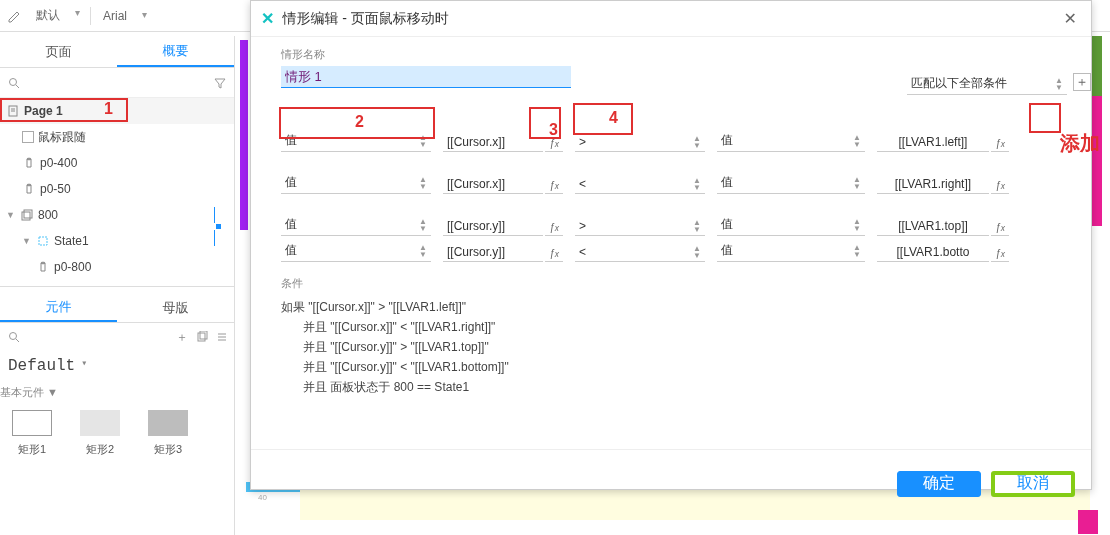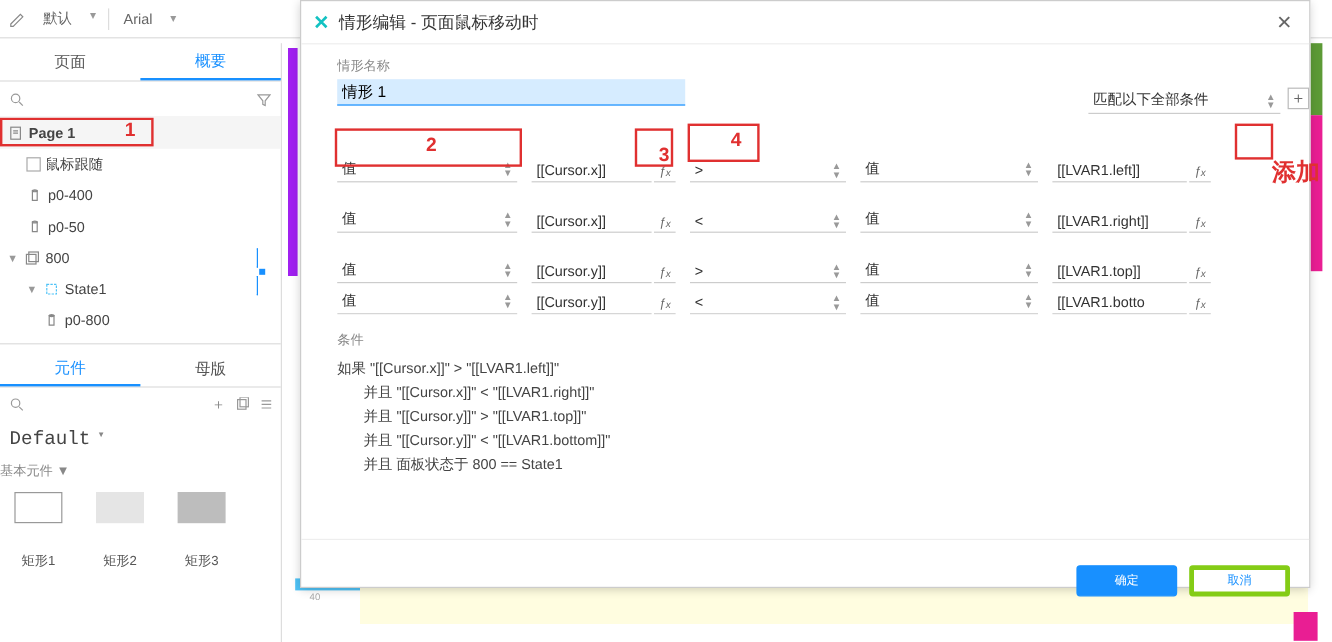--- a/index.html
+++ b/index.html
@@ -38,62 +38,62 @@
 
 
 .tabs2 { display: flex; border-bottom: 1px solid #ddd; height: 30px; margin-top: 6px; }
 .tool-row { display: flex; align-items: center; height: 28px; padding: 0 6px; gap: 8px; color: #888; }
 .tool-row .spacer { flex: 1; }
 
 .lib-name { padding: 6px 8px; font-size: 16px; color: #444; display: flex; align-items: flex-start; gap: 6px; font-family: Liberation Mono, monospace; }
 .lib-sub { padding: 4px 0; font-size: 11px; color: #888; }
 
 .shapes-row { display: flex; gap: 28px; padding: 6px 12px; }
-.shape-item { display: flex; flex-direction: column; align-items: center; gap: 24px; font-size: 11px; color: #555; }
+.shape-item { display: flex; flex-direction: column; align-items: center; gap: 6px; font-size: 11px; color: #555; }
 .shape-box { width: 40px; height: 26px; border: 1px solid #999; background: #fff; }
 .shape-box.g { background: #e5e5e5; border: none; }
 .shape-box.dk { background: #bdbdbd; border: none; }
 .dialog { position: absolute; top: 0; left: 250px; width: 842px; height: 490px; background: #fff; border: 1px solid #ccc; box-shadow: 0 2px 8px rgba(0,0,0,0.2); display: flex; flex-direction: column; }
 .dlg-titlebar { height: 36px; display: flex; align-items: center; padding: 0 10px; border-bottom: 1px solid #eee; gap: 8px; }
 .dlg-logo { font-size: 16px; font-weight: bold; color: #1890ff; }
 .dlg-logo span:last-child { color: #e91e63; }
 .dlg-title { font-size: 14px; color: #333; }
 .dlg-close { margin-left: auto; font-size: 16px; color: #666; cursor: pointer; padding: 0 4px; }
 
 .dlg-body { flex: 1; padding: 10px 20px 10px 30px; position: relative; overflow: hidden; }
 .section-label { font-size: 11px; color: #888; margin-bottom: 4px; }
-.case-name-input { width: 290px; border: none; border-bottom: 1px solid #1890ff; padding: 3px 4px; font-size: 13px; background: #d6ecff; color: #000000; outline: none; }
+.case-name-input { width: 290px; border: none; border-bottom: 1px solid #1890ff; padding: 3px 4px; font-size: 13px; background: #d6ecff; color: #701a75; outline: none; }
 
 .match-select { position: absolute; top: 36px; right: 24px; width: 160px; border: none; border-bottom: 1px solid #ccc; padding: 2px 4px; font-size: 12px; display: flex; justify-content: space-between; align-items: center; }
 .add-btn { position: absolute; top: 36px; right: 0; width: 18px; height: 18px; border: 1px solid #bbb; display: flex; align-items: center; justify-content: center; font-size: 13px; color: #666; }
 
 .cond-table { margin-top: 22px; }
 .cond-row { display: flex; align-items: flex-end; height: 42px; gap: 12px; }
 .cell { border: none; border-bottom: 1px solid #ccc; padding: 2px 4px; font-size: 12px; display: flex; align-items: center; justify-content: space-between; }
 .cell-sel { width: 150px; }
 .cell-expr { width: 100px; }
 .cell-expr-group { display: flex; align-items: flex-end; gap: 2px; }
 .cell-op { width: 130px; }
 .cell-val { width: 148px; }
-.cell-val2 { width: 112px; }
+.cell-val2 { width: 112px; justify-content: center; }
 .fx { width: 18px; height: 16px; display: inline-flex; align-items: center; justify-content: center; font-size: 10px; font-style: italic; color: #666; border-bottom: 1px solid #ccc; }
 .updn { font-size: 8px; color: #999; line-height: 7px; display: flex; flex-direction: column; }
 
 
 .red-box { position: absolute; border: 2px solid #e03030; pointer-events: none; }
 .red-num { position: absolute; color: #e03030; font-size: 16px; font-weight: bold; pointer-events: none; }
 .red-label { position: absolute; color: #e03030; font-size: 20px; font-weight: bold; pointer-events: none; }
 
 .cond-summary { margin-top: 14px; }
 .cond-summary-label { font-size: 11px; color: #888; margin-bottom: 6px; }
 .cond-summary-lines { font-size: 12px; color: #444; line-height: 20px; }
 .cond-summary-lines .indent { padding-left: 22px; }
 
 .dlg-footer { height: 40px; border-top: 1px solid #eee; display: flex; align-items: center; justify-content: flex-end; padding: 0 16px; gap: 10px; }
-.btn { min-width: 84px; height: 26px; border-radius: 3px; font-size: 10px; display: inline-flex; align-items: center; justify-content: center; cursor: pointer; margin-top: 28px; }
+.btn { min-width: 84px; height: 26px; border-radius: 3px; font-size: 16px; display: inline-flex; align-items: center; justify-content: center; cursor: pointer; margin-top: 28px; }
 .btn-primary { background: #1890ff; color: #fff; border: 1px solid #1890ff; }
 .btn-default { background: #fff; color: #1890ff; border: 4px solid #84cc16; }
 
 
 .bar { position: absolute; }
 .bar.green-l { left: 240px; top: 40px; width: 8px; height: 190px; background: #a020f0; }
 .bar.lime-r { left: 1092px; top: 36px; width: 10px; height: 60px; background: #5c9a36; }
 .bar.pink-r { left: 1092px; top: 96px; width: 10px; height: 130px; background: #e91e93; }
 .bar.blue-tb { left: 246px; top: 482px; width: 55px; height: 10px; background: #4fc3f7; }
 .bar.pink-tb { left: 760px; top: 482px; width: 60px; height: 10px; background: #f48fb1; }

